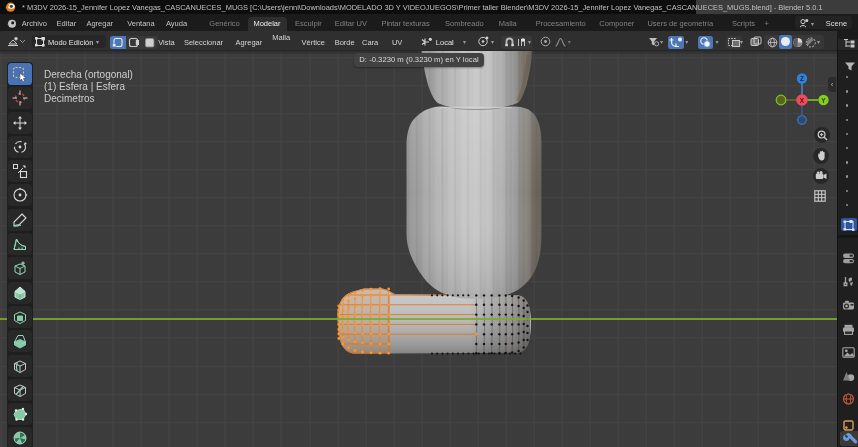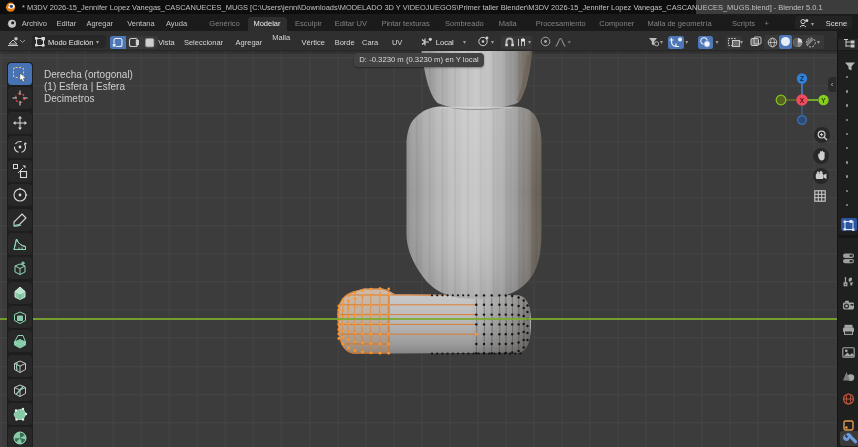--- a/index.html
+++ b/index.html
@@ -485,21 +485,21 @@
     <div style="position: absolute; left: 127.2px; top: 5px; white-space: pre;">Ventana</div>
     <div style="position: absolute; left: 166px; top: 5px; white-space: pre;">Ayuda</div>
     <div style="position: absolute; left: 209.3px; top: 5px; white-space: pre; color: rgb(130, 130, 130);">Genérico</div>
     <div style="position: absolute; left: 295.1px; top: 5px; white-space: pre; color: rgb(130, 130, 130);">Esculpir</div>
     <div style="position: absolute; left: 334.8px; top: 5px; white-space: pre; color: rgb(130, 130, 130);">Editar UV</div>
     <div style="position: absolute; left: 381.4px; top: 5px; white-space: pre; color: rgb(130, 130, 130);">Pintar texturas</div>
     <div style="position: absolute; left: 445px; top: 5px; white-space: pre; color: rgb(130, 130, 130);">Sombreado</div>
     <div style="position: absolute; left: 498.8px; top: 5px; white-space: pre; color: rgb(130, 130, 130);">Malla</div>
     <div style="position: absolute; left: 535.7px; top: 5px; white-space: pre; color: rgb(130, 130, 130);">Procesamiento</div>
     <div style="position: absolute; left: 599.3px; top: 5px; white-space: pre; color: rgb(130, 130, 130);">Componer</div>
-    <div style="position: absolute; left: 647.4px; top: 5px; white-space: pre; color: rgb(130, 130, 130);">Malla de geometría</div>
+    <div style="position: absolute; left: 647.4px; top: 5px; white-space: pre; color: rgb(130, 130, 130);">Users de geometría</div>
     <div style="position: absolute; left: 732.1px; top: 5px; white-space: pre; color: rgb(130, 130, 130);">Scripts</div>
     <div style="position: absolute; left: 764.4px; top: 5px; white-space: pre; color: rgb(130, 130, 130);">+</div>
     <div style="position: absolute; left: 247.5px; top: 2.5px; width: 39px; height: 14.5px; background: rgb(46, 46, 46); border-radius: 4px 4px 0px 0px; color: rgb(236, 236, 236); text-align: center;"><span style="position:relative;top:2.5px;">Modelar</span></div>
     <div style="position: absolute; left: 795px; top: 2px; width: 57px; height: 13px; background: rgb(35, 35, 35); border-radius: 3px;"></div>
     <div style="position: absolute; left: 799px; top: 3.5px; width: 10px; height: 10px;"><svg width="10" height="10" viewBox="0 0 10 10">
         <circle cx="4" cy="3.6" r="2.1" fill="none" stroke="#cecece" stroke-width="1"></circle>
         <path d="M1,9 Q4,5.8 7,9" fill="none" stroke="#cecece" stroke-width="1"></path>
         <circle cx="7.8" cy="2.6" r="1.5" fill="#cecece"></circle>
       </svg></div>
     <div style="position: absolute; left: 811px; top: 5.5px; font-size: 6px; color: rgb(154, 154, 154);">▾</div>

